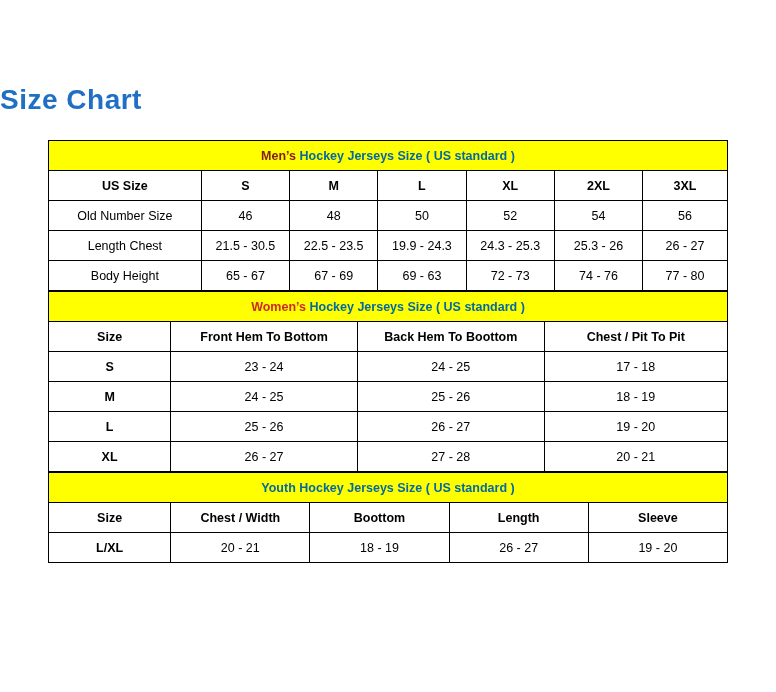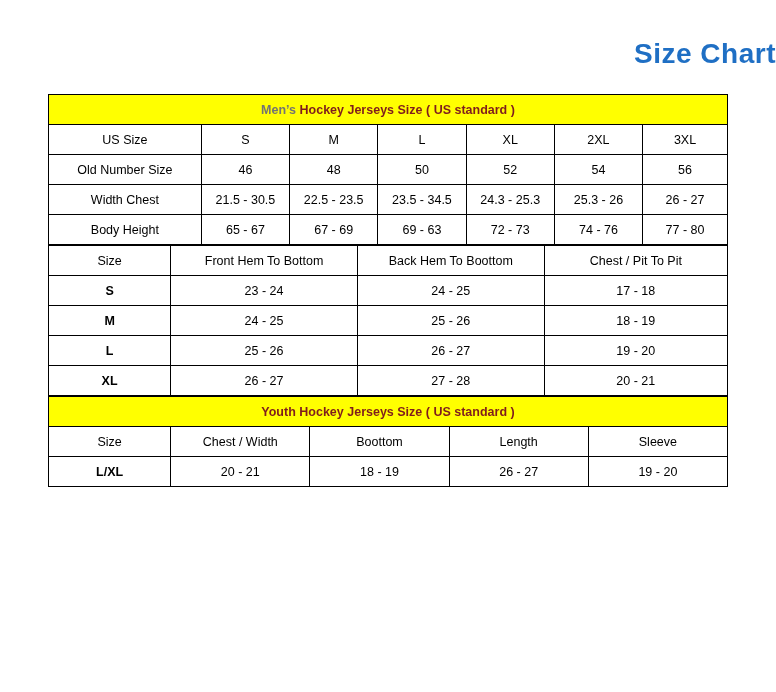--- a/index.html
+++ b/index.html
@@ -14,25 +14,25 @@
     color: #000000;
     overflow: hidden;
   }
   .page {
     width: 776px;
     height: 692px;
     position: relative;
     box-sizing: border-box;
   }
   .title {
-    text-align: right;
+    text-align: left;
     color: #1f6fc4;
     font-size: 28px;
     font-weight: bold;
-    padding-top: 38px;
+    padding-top: 84px;
     letter-spacing: 0.5px;
   }
   .chart-wrap {
     width: 680px;
     margin: 24px auto 0 auto;
   }
   table.sizetable {
     border-collapse: collapse;
     width: 100%;
     table-layout: fixed;
@@ -44,26 +44,26 @@
     font-size: 12.5px;
     height: 25px;
     padding: 2px 2px;
   }
   td.banner {
     background: #ffff00;
     font-weight: bold;
     font-size: 14px;
     height: 29px;
   }
-  td.banner .accent-men { color: #737373; margin-top: 44px; }
+  td.banner .accent-men { color: #7f1d1d; margin-top: 44px; }
   td.banner .accent-women { color: #cc2b2b; }
-  td.banner .accent-youth { color: #7f1d1d; }
-  td.banner .rest { color: #7f1d1d; }
+  td.banner .accent-youth { color: #0369a1; }
+  td.banner .rest { color: #0369a1; }
   td.hdr {
-    font-weight: normal;
+    font-weight: bold;
   }
   td.rowlabel-bold {
     font-weight: bold;
   }
 </style>
 </head>
 <body>
 
 <div class="page">
 
@@ -97,24 +97,24 @@
         <tr>
           <td>Old Number Size</td>
           <td>46</td>
           <td>48</td>
           <td>50</td>
           <td>52</td>
           <td>54</td>
           <td>56</td>
         </tr>
         <tr>
-          <td>Width Chest</td>
+          <td>Length Chest</td>
           <td>21.5 - 30.5</td>
           <td>22.5 - 23.5</td>
-          <td>23.5 - 34.5</td>
+          <td>19.9 - 24.3</td>
           <td>24.3 - 25.3</td>
           <td>25.3 - 26</td>
           <td>26 - 27</td>
         </tr>
         <tr>
           <td>Body Height</td>
           <td>65 - 67</td>
           <td>67 - 69</td>
           <td>69 - 63</td>
           <td>72 - 73</td>
@@ -126,20 +126,23 @@
 
     <table class="sizetable">
       <colgroup>
         <col style="width:18%">
         <col style="width:27.5%">
         <col style="width:27.5%">
         <col style="width:27%">
       </colgroup>
       <tbody>
         <tr>
+          <td class="banner" colspan="4"><span class="accent-women">Women’s</span><span class="rest"> Hockey Jerseys Size ( US standard )</span></td>
+        </tr>
+        <tr>
           <td class="hdr">Size</td>
           <td class="hdr">Front Hem To Bottom</td>
           <td class="hdr">Back Hem To Boottom</td>
           <td class="hdr">Chest / Pit To Pit</td>
         </tr>
         <tr>
           <td class="rowlabel-bold">S</td>
           <td>23 - 24</td>
           <td>24 - 25</td>
           <td>17 - 18</td>

